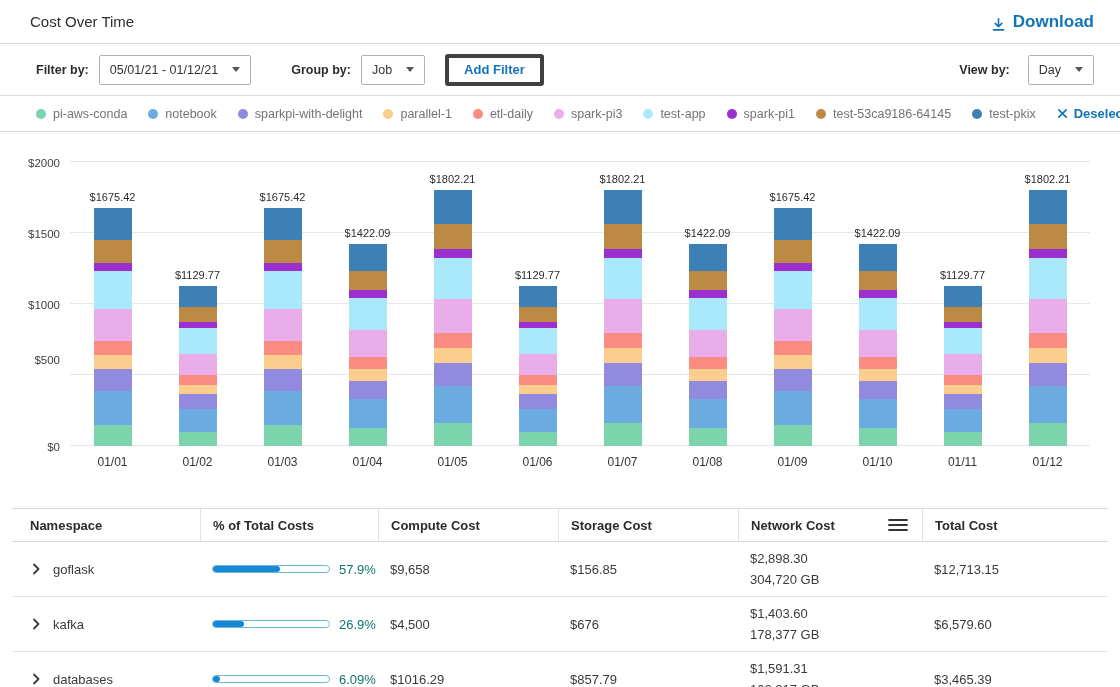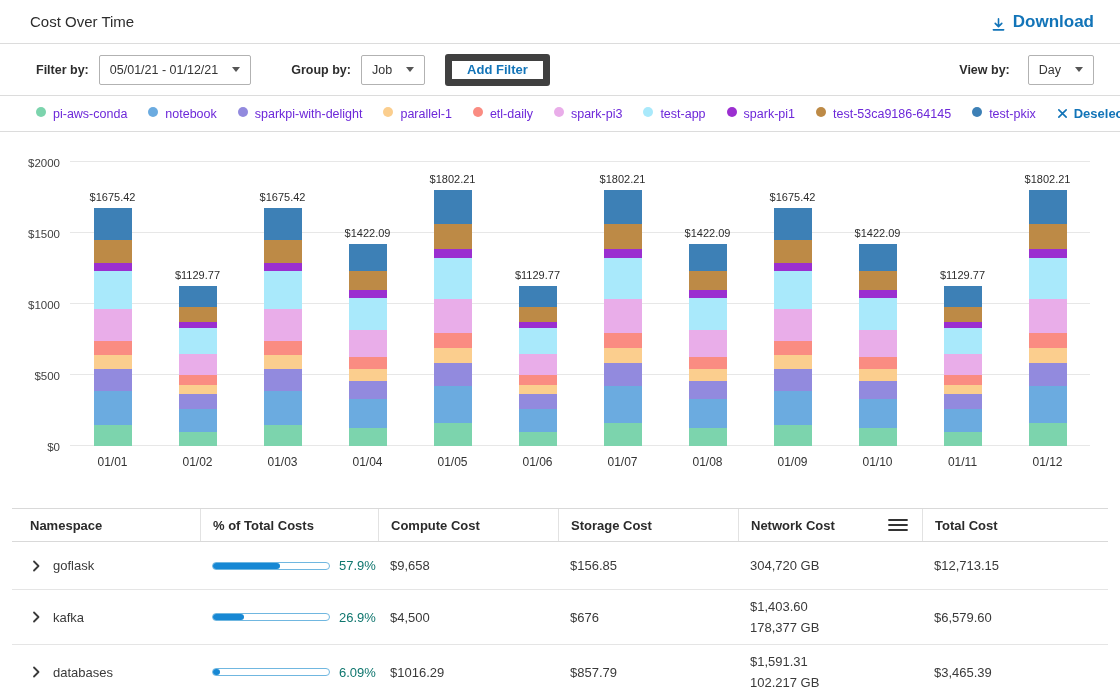--- a/index.html
+++ b/index.html
@@ -7,25 +7,25 @@
   
   .topbar{display:flex;align-items:center;justify-content:space-between;height:44px;padding:0 26px 0 30px;border-bottom:1px solid #dcdcdc}
   .title{font-size:15px;font-weight:normal;color:#2d2d2d}
   .download-btn{display:flex;align-items:flex-end;gap:7px;color:#1274b8;font-weight:bold;font-size:17px;background:none;border:none;cursor:pointer;font-family:inherit}
   
   .filter-row{display:flex;align-items:center;height:52px;padding:0 26px 0 36px;border-bottom:1px solid #dcdcdc;gap:10px}
   .flabel{font-size:12.5px;font-weight:bold;color:#2d2d2d;white-space:nowrap}
   .select{display:flex;align-items:center;justify-content:space-between;gap:14px;border:1px solid #b2b2b2;border-radius:2px;background:#fff;height:30px;padding:0 10px;font-size:12.5px;color:#333;cursor:pointer;white-space:nowrap}
   .select.date{min-width:148px}
   .caret{width:0;height:0;border-left:4.5px solid transparent;border-right:4.5px solid transparent;border-top:5px solid #555;flex:none}
-  .add-filter{border:7px solid #404040;color:#1274b8;font-weight:bold;font-size:13px;background:#fff;border-radius:3px;height:32px;padding:0 15px;cursor:pointer;margin-left:10px;font-family:inherit}
+  .add-filter{border:4px solid #404040;color:#1274b8;font-weight:bold;font-size:13px;background:#fff;border-radius:3px;height:32px;padding:0 15px;cursor:pointer;margin-left:10px;font-family:inherit}
   .viewby{margin-left:auto;display:flex;align-items:center;gap:18px}
   
   .legend-row{display:flex;align-items:center;min-height:36px;padding:0 26px 0 36px;border-bottom:1px solid #dcdcdc;gap:21px}
-  .legend-item{display:flex;align-items:flex-start;gap:7px;font-size:12.5px;color:#6d28d9;cursor:pointer;white-space:nowrap}
+  .legend-item{display:flex;align-items:center;gap:7px;font-size:12.5px;color:#737373;cursor:pointer;white-space:nowrap}
   .dot{width:10px;height:10px;border-radius:50%;flex:none}
   .deselect{margin-left:auto;display:flex;align-items:center;gap:6px;color:#1274b8;font-weight:bold;font-size:13px;cursor:pointer;white-space:nowrap}
   
   .chart-section{position:relative;height:342px;padding:30px 30px 0 16px}
   .plot{position:relative;margin-left:54px;height:284px}
   .gridline{position:absolute;left:0;right:0;height:1px;background:#e7e7e7}
   .ylabel{position:absolute;right:calc(100% + 10px);font-size:11.5px;color:#3f3f3f;white-space:nowrap}
   .bars{position:absolute;left:0;right:0;top:0;bottom:0;display:flex}
   .bar-col{flex:1;position:relative;display:flex;flex-direction:column;align-items:center;justify-content:flex-end}
   .bar-total{font-size:11px;color:#2d2d2d;margin-bottom:5px;white-space:nowrap}
@@ -139,21 +139,21 @@
     </span>
     <span>Deselect All</span>
   </div>
 </div>
 
 <div class="chart-section">
   <div class="plot">
       <div class="gridline" style="bottom: 0px;"></div>
       <div class="ylabel" style="bottom: -7px;">$0</div>
       <div class="gridline" style="bottom: 71px;"></div>
-      <div class="ylabel" style="bottom: 64px; text-align: right;">$500</div>
+      <div class="ylabel" style="bottom: 80px; text-align: right;">$500</div>
       <div class="gridline" style="bottom: 142px;"></div>
       <div class="ylabel" style="bottom: 135px;">$1000</div>
       <div class="gridline" style="bottom: 213px;"></div>
       <div class="ylabel" style="bottom: 206px;">$1500</div>
       <div class="gridline" style="bottom: 284px;"></div>
       <div class="ylabel" style="bottom: 277px;">$2000</div>
       <div class="bars">
         <div class="bar-col">
           <div class="bar-total">$1675.42</div>
           <div class="bar-stack">
@@ -378,20 +378,21 @@
         </div>
         <div class="td pct-cell">
           <span class="pbar">
             <span class="pfill" style="width: 57.9%;"></span>
           </span>
           <span class="ptext">57.9%</span>
         </div>
         <div class="td">$9,658</div>
         <div class="td">$156.85</div>
         <div class="td net-cell">
+          <div>$2,898.30</div>
           <div>304,720 GB</div>
         </div>
         <div class="td">$12,713.15</div>
       </div>
       <div class="trow">
         <div class="td ns-cell">
           <span class="chev">
             <svg width="12" height="12" viewBox="0 0 12 12">
               <path d="M4 1.5l4.5 4.5L4 10.5" fill="none" stroke="#3a3a3a" stroke-width="1.8" stroke-linecap="round" stroke-linejoin="round"></path>
             </svg>

